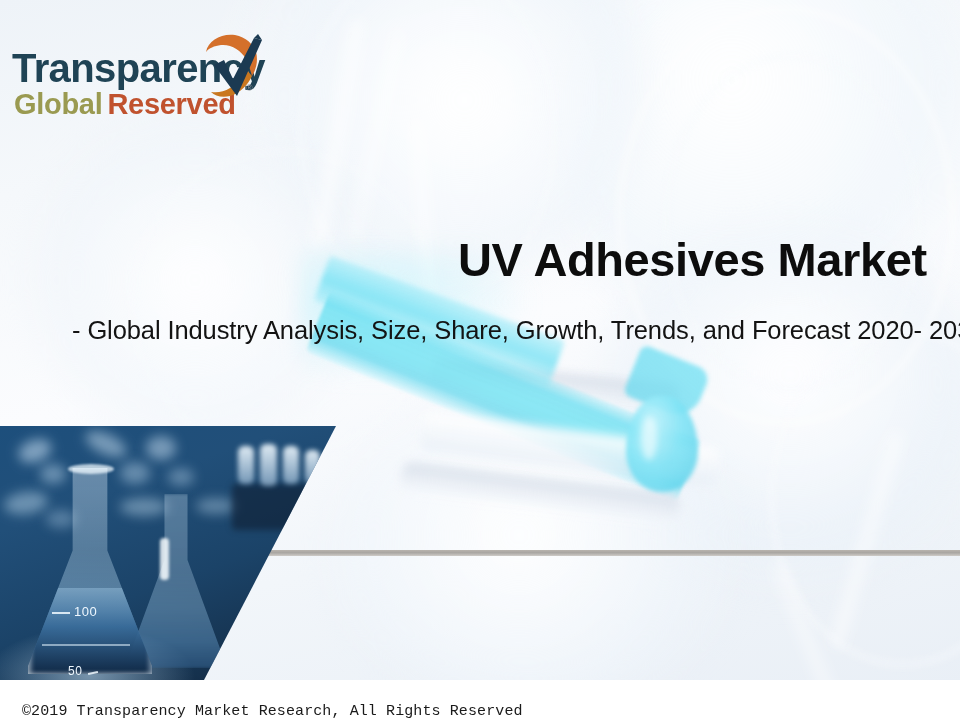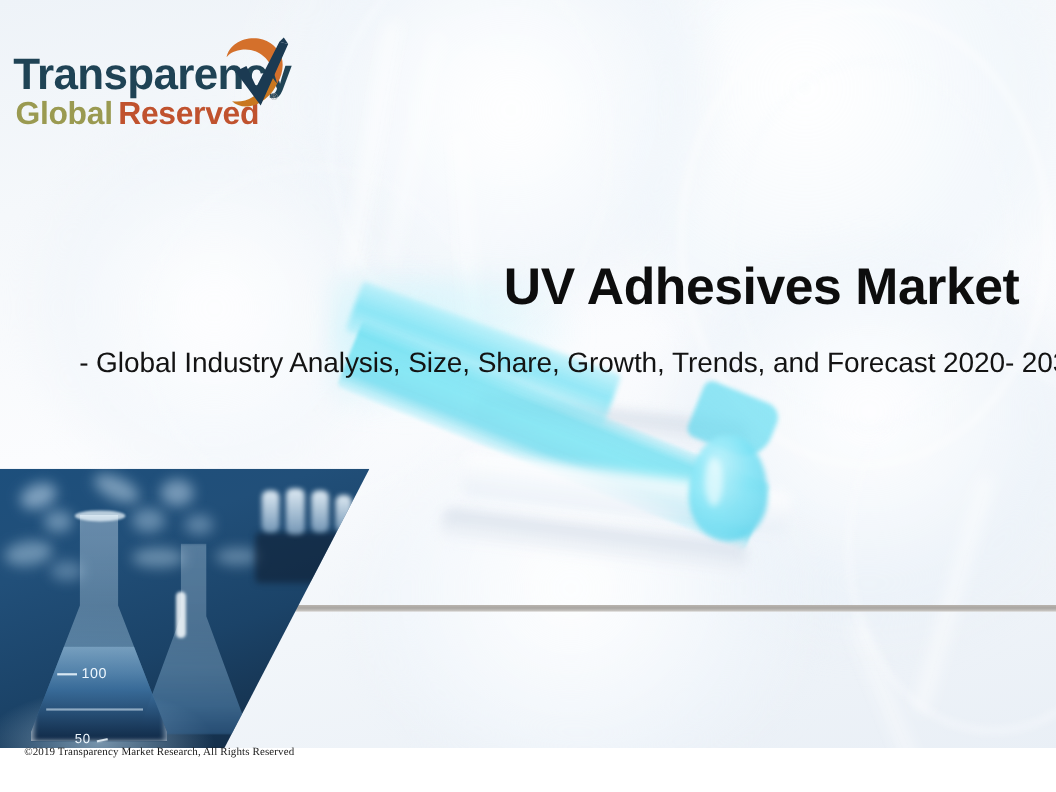--- a/index.html
+++ b/index.html
@@ -314,23 +314,23 @@
 
   
   .footer-band {
     position: absolute;
     left: 0; top: 680px;
     width: 960px; height: 40px;
     background: #ffffff;
   }
   .footer-text {
     position: absolute;
-    left: 22px; top: 678px;
-    font-family: Liberation Serif, serif;
-    font-size: 10px;
+    left: 22px; top: 703px;
+    font-family: Liberation Mono, monospace;
+    font-size: 15px;
     color: #1a1a1a;
     letter-spacing: 0.1px;
   }
 
   
   .logo {
     position: absolute;
     left: 10px; top: 24px;
     width: 270px; height: 106px;
   }

